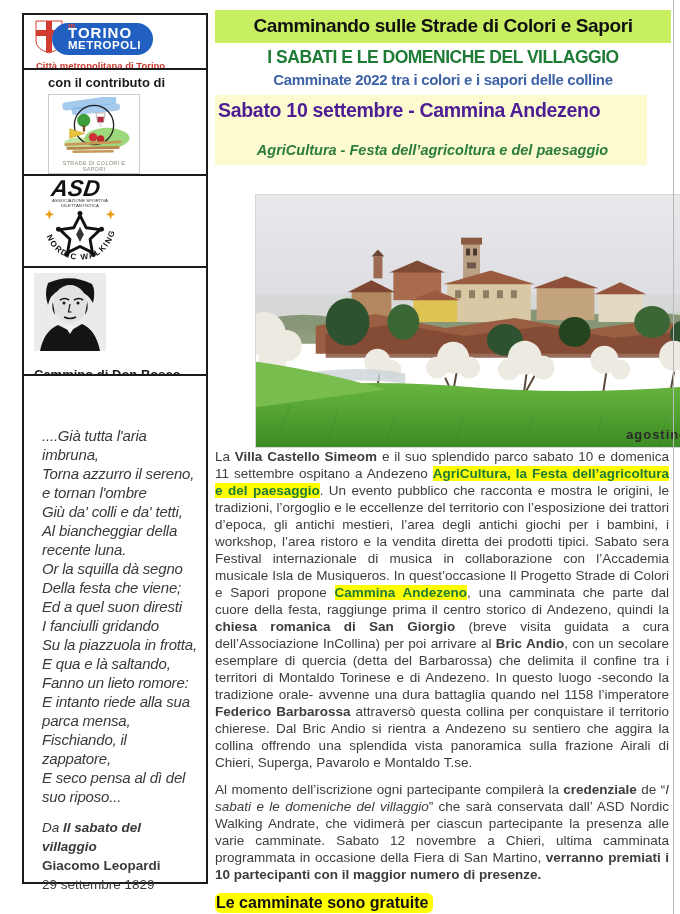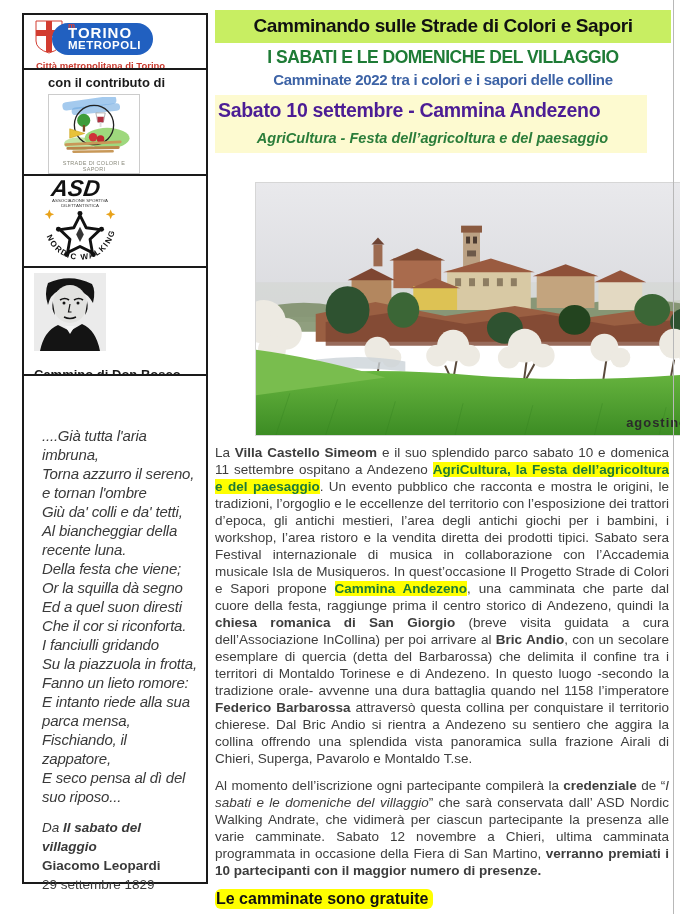--- a/index.html
+++ b/index.html
@@ -42,24 +42,24 @@
   
   .main{position:absolute;left:215px;top:0;width:456px;}
   .banner{
     margin-top:10px;background:#c8ee62;text-align:center;font-weight:bold;
     font-size:19px;letter-spacing:-.4px;color:#111;padding:5px 0 6px 0;
   }
   .title2{margin-top:4px;text-align:center;font-weight:bold;font-size:17.5px;letter-spacing:-.5px;color:#1e7b36;}
   .subtitle{margin-top:3px;text-align:center;font-weight:bold;font-size:15px;letter-spacing:-.3px;color:#3d63a6;}
   .event-band{margin-top:7px;width:432px;background:#fdfad0;padding:4px 0 7px 3px;box-sizing:border-box;}
   .event-title{font-weight:bold;font-size:19.5px;letter-spacing:-.3px;color:#4c1d95;}
-  .event-subtitle{margin-top:8px;text-align:center;font-style:italic;font-weight:600;font-size:14.5px;color:#2b7d3a;}
+  .event-subtitle{margin-top:20px;text-align:center;font-style:italic;font-weight:600;font-size:14.5px;color:#2b7d3a;}
   .photo-wrap{margin-top:29px;width:443px;height:254px;border:1px solid #d6d6d6;box-sizing:border-box;margin-left:40px;}
   .photo-wrap svg{display:block;width:100%;height:100%;}
-  .bodytext{width:454px;margin-top:8px;font-size:13.5px;line-height:17px;text-align:justify;color:#3d3d3d;}
+  .bodytext{width:454px;font-size:13.5px;line-height:17px;text-align:justify;color:#3d3d3d;}
   .bodytext p{margin:0 0 10px 0;}
   .sg-p{}
   .sg-b{font-weight:bold;}
   .sg-i{font-style:italic;}
   .sg-bi{font-weight:bold;font-style:italic;}
   .sg-ghl{font-weight:bold;color:#1e7b36;background:#ffff00;}
   .footer{margin-top:6px;}
   .gratuite{display:inline-block;background:#ffff00;font-weight:bold;font-size:16px;color:#111;padding:1px 4px 1px 1px;border-radius:6px;}
   .info-line{margin-top:7px;font-size:15.5px;color:#1a1a1a;}
   .right-edge{position:absolute;left:673px;top:0;width:1px;height:914px;background:#b8b8b8;}
@@ -155,26 +155,26 @@
     </div>
     <div class="db-caption">Cammino di Don Bosco</div>
   </div>
 
   <div class="sb-section sec-poem">
     <div class="poem">
         <div>....Già tutta l'aria imbruna,</div>
         <div>Torna azzurro il sereno, e tornan l'ombre</div>
         <div>Giù da' colli e da' tetti,</div>
         <div>Al biancheggiar della recente luna.</div>
+        <div>Or la squilla dà segno</div>
         <div>Della festa che viene;</div>
-        <div>Or la squilla dà segno</div>
         <div>Ed a quel suon diresti</div>
-        <div>Che il cor si riconforta.</div>
         <div>I fanciulli gridando</div>
         <div>Su la piazzuola in frotta,</div>
+        <div>E qua e là saltando,</div>
         <div>Fanno un lieto romore:</div>
         <div>E intanto riede alla sua parca mensa,</div>
         <div>Fischiando, il zappatore,</div>
         <div>E seco pensa al dì del suo riposo...</div>
       </div>
     <div class="poem-attr">
       <div><span class="sg-i">Da </span><span class="sg-bi">Il sabato del villaggio</span></div>
       <div class="author">Giacomo Leopardi</div>
       <div class="date">29 settembre 1829</div>
     </div>

